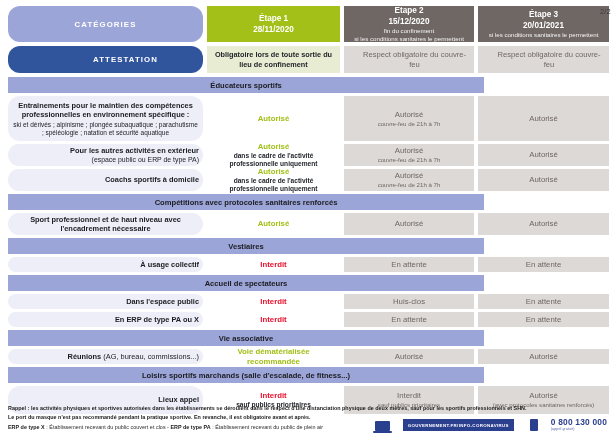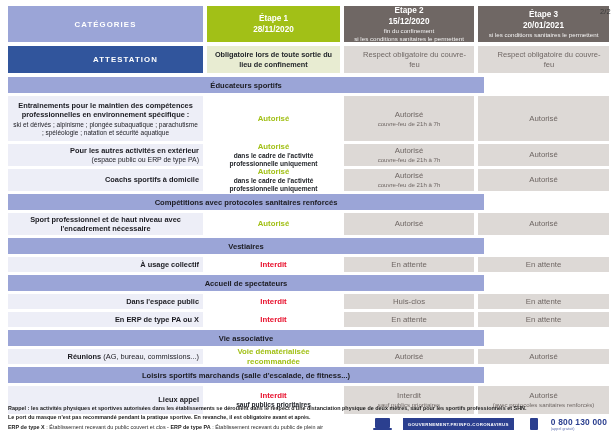--- a/index.html
+++ b/index.html
@@ -23,21 +23,21 @@
     letter-spacing: 0.2px;
   }
 
   
   .row {
     display: flex;
     width: 597px;
     gap: 4px;
     margin-bottom: 3px;
   }
-  .c0 { width: 195px; flex: 0 0 195px; }
+  .c0 { width: 195px; flex: 0 0 195px; border-radius: 12px; }
   .c1 { width: 133px; flex: 0 0 133px; }
   .c2 { width: 130px; flex: 0 0 130px; }
   .c3 { width: 131px; flex: 0 0 131px; }
 
   .cell {
     display: flex; flex-direction: column;
     align-items: center; justify-content: center;
     text-align: center;
     padding: 2px 4px;
   }
@@ -115,21 +115,21 @@
     font-size: 5.4px; color: #1a1a1a;
     line-height: 1.72;
     letter-spacing: 0.02px;
   }
   .fnote b { font-weight: bold; }
   .fnote .reg { font-weight: normal; color: #2b2b2b; }
 
   .brand {
     position: absolute;
     right: 0; bottom: 1px;
-    display: flex; align-items: flex-start; gap: 13px;
+    display: flex; align-items: flex-end; gap: 13px;
   }
   .brand .laptop {
     width: 15px; height: 10px;
     background: #2b3f8f;
     border-radius: 1px;
     position: relative;
   }
   .brand .laptop::after {
     content: ""; position: absolute;
     left: -2px; right: -2px; bottom: -2px; height: 2px;

